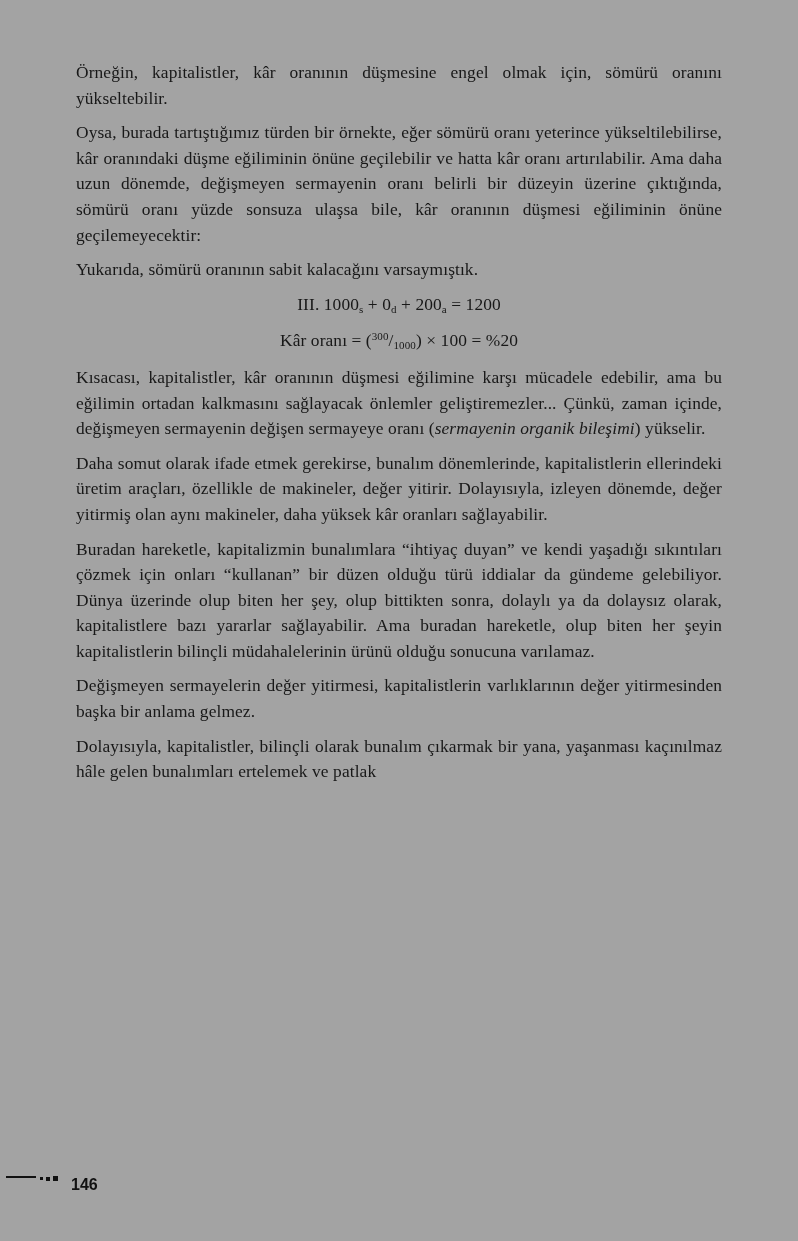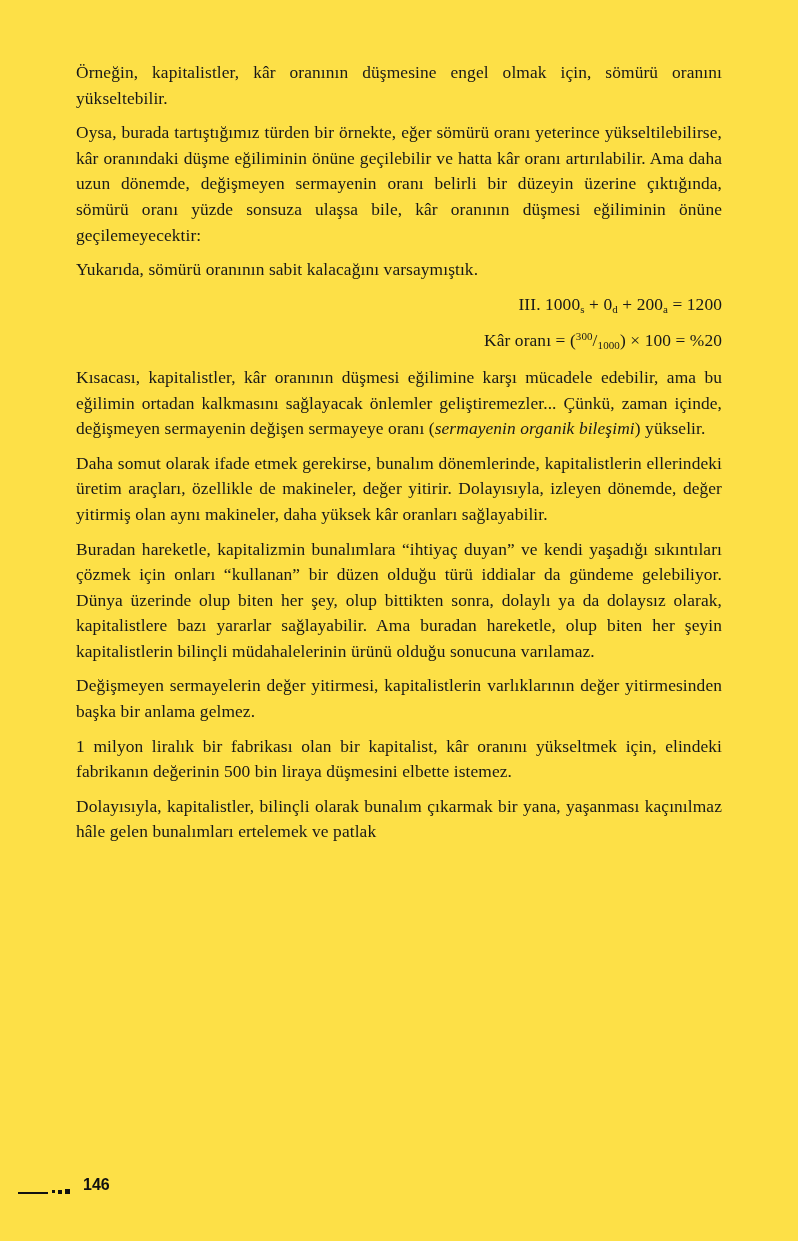--- a/index.html
+++ b/index.html
@@ -5,61 +5,61 @@
   html, body {
     margin: 0;
     padding: 0;
     background: #e8e8e8;
   }
   .page {
     position: relative;
     width: 798px;
     height: 1241px;
     margin: 0 auto;
-    background: #fde047;
+    background: #a3a3a3;
     font-family: "Liberation Serif", "DejaVu Serif", serif;
     color: #181818;
     overflow: hidden;
   }
   .text-block {
     position: absolute;
     left: 76px;
     top: 60px;
     width: 646px;
   }
   .text-block p {
     margin: 0 0 9px 0;
     font-size: 17.4px;
     line-height: 25.6px;
     text-align: justify;
     letter-spacing: 0.1px;
   }
   .text-block p.formula {
-    text-align: right;
+    text-align: center;
     margin: 2px 0 11px 0;
   }
   .formula sub {
     font-size: 11px;
     line-height: 0;
     vertical-align: -3px;
   }
   .formula sup {
     font-size: 11px;
     line-height: 0;
     vertical-align: 6px;
   }
   .italic {
     font-style: italic;
   }
   .page-footer {
     position: absolute;
-    left: 18px;
+    left: 6px;
     top: 1176px;
     display: flex;
-    align-items: flex-end;
+    align-items: flex-start;
   }
   .footer-rule {
     display: inline-block;
     width: 30px;
     height: 2px;
     background: #111;
   }
   .footer-squares {
     display: inline-flex;
     align-items: center;
@@ -101,21 +101,20 @@
     <p><span>Kısacası, kapitalistler, kâr oranının düşmesi eğilimine karşı mücadele edebilir, ama bu eğilimin ortadan kalkmasını sağlayacak önlemler geliştiremezler... Çünkü, zaman içinde, değişmeyen sermayenin değişen sermayeye oranı (</span><span class="italic">sermayenin organik bileşimi</span><span>) yükselir.</span></p>
 
 
 
     <p>Daha somut olarak ifade etmek gerekirse, bunalım dönemlerinde, kapitalistlerin ellerindeki üretim araçları, özellikle de makineler, değer yitirir. Dolayısıyla, izleyen dönemde, değer yitirmiş olan aynı makineler, daha yüksek kâr oranları sağlayabilir.</p>
 
     <p>Buradan hareketle, kapitalizmin bunalımlara “ihtiyaç duyan” ve kendi yaşadığı sıkıntıları çözmek için onları “kullanan” bir düzen olduğu türü iddialar da gündeme gelebiliyor. Dünya üzerinde olup biten her şey, olup bittikten sonra, dolaylı ya da dolaysız olarak, kapitalistlere bazı yararlar sağlayabilir. Ama buradan hareketle, olup biten her şeyin kapitalistlerin bilinçli müdahalelerinin ürünü olduğu sonucuna varılamaz.</p>
 
     <p>Değişmeyen sermayelerin değer yitirmesi, kapitalistlerin varlıklarının değer yitirmesinden başka bir anlama gelmez.</p>
 
-    <p>1 milyon liralık bir fabrikası olan bir kapitalist, kâr oranını yükseltmek için, elindeki fabrikanın değerinin 500 bin liraya düşmesini elbette istemez.</p>
 
     <p>Dolayısıyla, kapitalistler, bilinçli olarak bunalım çıkarmak bir yana, yaşanması kaçınılmaz hâle gelen bunalımları ertelemek ve patlak</p>
 
   </div>
 
   <div class="page-footer">
     <span class="footer-rule"></span>
     <span class="footer-squares">
       <span class="sq sq1"></span>
       <span class="sq sq2"></span>

